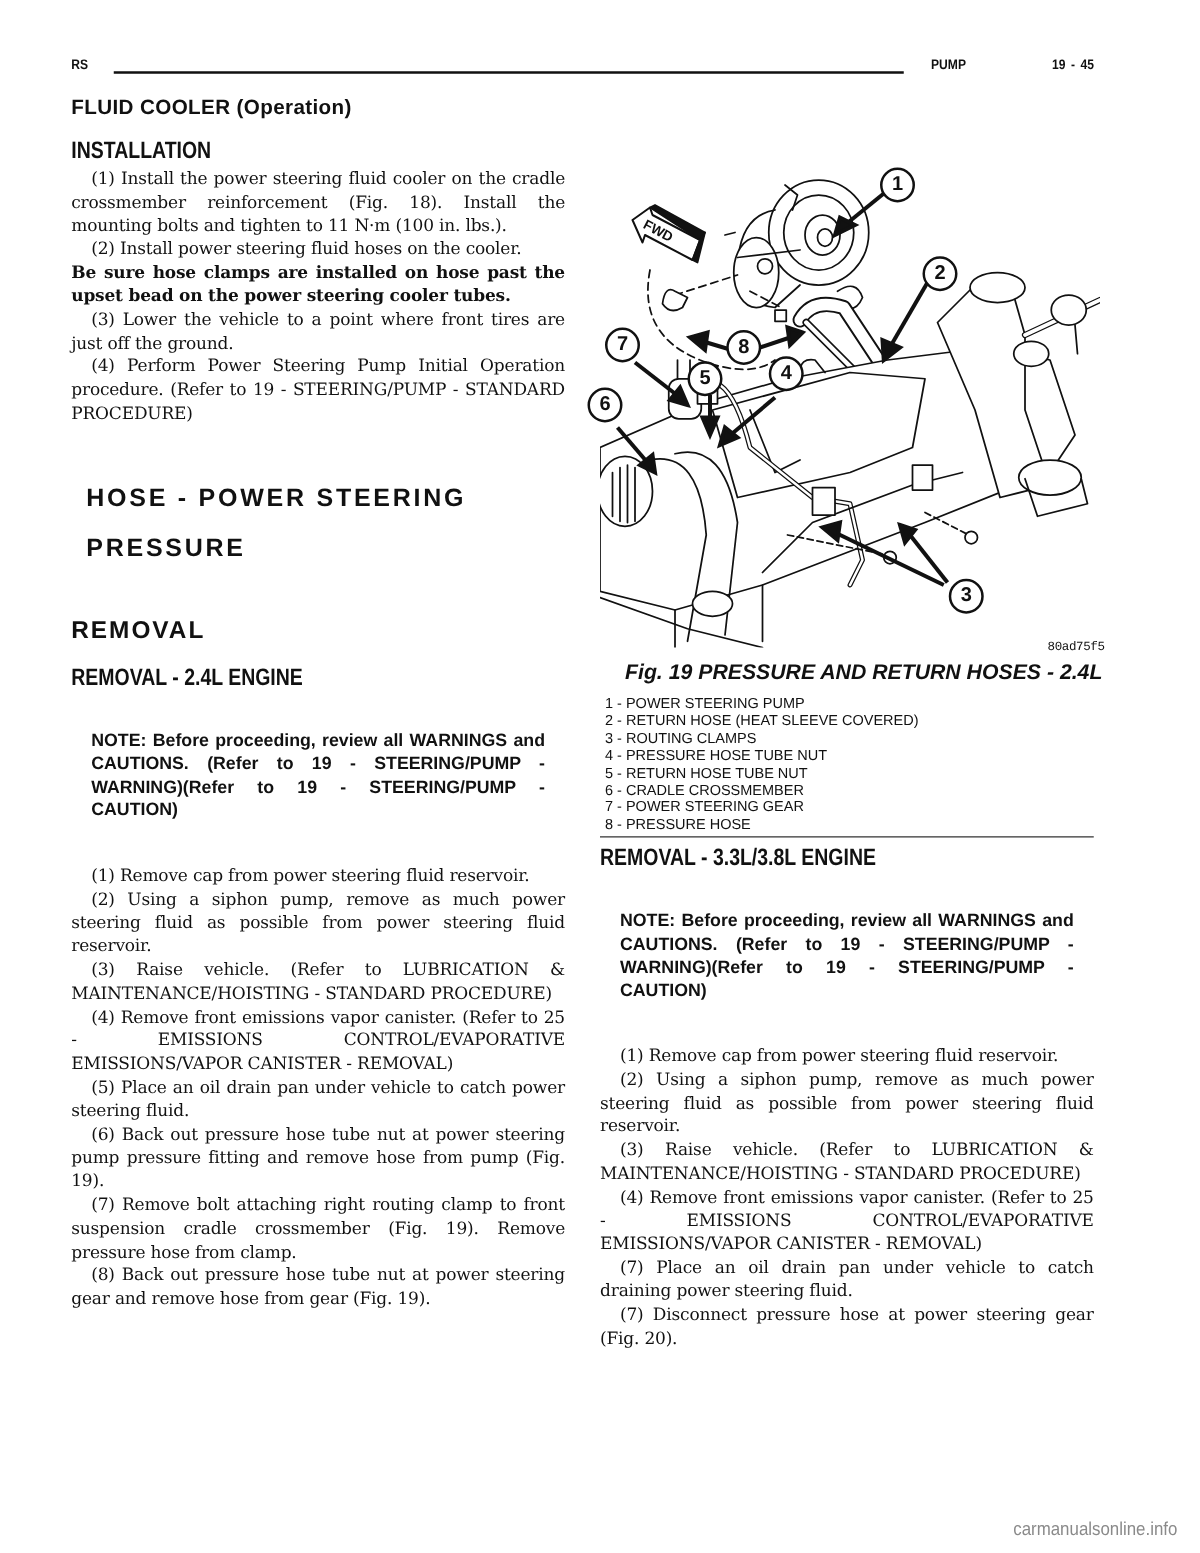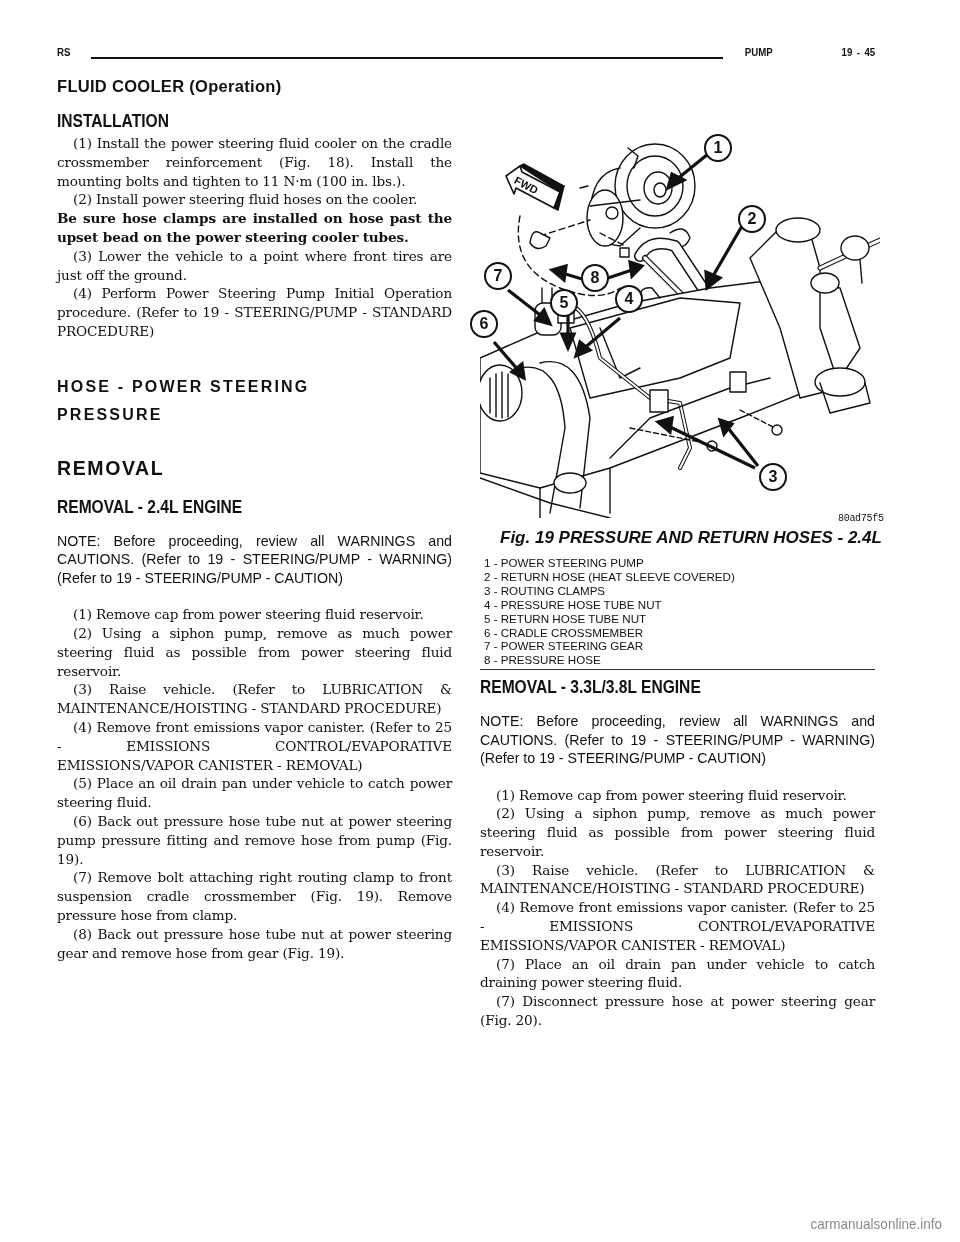--- a/index.html
+++ b/index.html
@@ -13,27 +13,27 @@
   .hdr .sect { position: absolute; right: 102px; top: 0; transform: scaleX(0.88); transform-origin: right; }
   .hdr .pg { position: absolute; right: 0; top: 0; transform: scaleX(0.88); transform-origin: right; word-spacing: 2px; }
 
   .cont { position: absolute; top: 77px; left: 57px; font-family: "Liberation Sans", sans-serif; font-weight: bold; font-size: 16.5px; letter-spacing: 0.3px; }
 
   .col { position: absolute; width: 395px; }
   .col-left { left: 57px; top: 110px; }
   .col-right { left: 480px; top: 676px; }
 
   .h-cond { font-family: "Liberation Sans", sans-serif; font-weight: bold; font-size: 19px; transform: scaleX(0.82); transform-origin: left; white-space: nowrap; margin: 0; }
-  .h-big { font-family: "Liberation Sans", sans-serif; font-weight: bold; font-size: 16px; letter-spacing: 2.2px; line-height: 28px; margin: 0; }
+  .h-big { font-family: "Liberation Sans", sans-serif; font-weight: bold; font-size: 20px; letter-spacing: 2.2px; line-height: 28px; margin: 12px; }
   .h-mid { font-family: "Liberation Sans", sans-serif; font-weight: bold; font-size: 19.5px; letter-spacing: 1.6px; margin: 0; }
 
   .p { font-family: "DejaVu Serif", serif; font-size: 13.6px; line-height: 18.8px; text-align: justify; margin: 0; letter-spacing: -0.15px; }
   .p.ind { text-indent: 16px; }
   .p.bold { font-weight: bold; }
-  .note { font-family: "Liberation Sans", sans-serif; font-weight: normal; font-size: 14.2px; line-height: 18.5px; text-align: justify; margin: 0; }
+  .note { font-family: "Liberation Sans", sans-serif; font-weight: bold; font-size: 14.2px; line-height: 18.5px; text-align: justify; margin: 16px; }
 
   
   .figure { position: absolute; left: 480px; top: 128px; width: 400px; height: 390px; }
   .figcap { position: absolute; left: 500px; top: 528px; font-family: "Liberation Sans", sans-serif; font-weight: bold; font-style: italic; font-size: 17px; white-space: nowrap; }
   .legend { position: absolute; left: 484px; top: 556px; font-family: "Liberation Sans", sans-serif; font-size: 11.6px; line-height: 13.9px; }
   .legend-rule { position: absolute; left: 480px; top: 669px; width: 395px; height: 1px; background: #333; }
   .figcode { position: absolute; left: 838px; top: 513px; font-family: Liberation Mono, monospace; font-size: 10px; letter-spacing: -0.3px; }
 
   .watermark { position: absolute; right: 18px; bottom: 10px; font-family: "Liberation Sans", sans-serif; font-size: 15px; color: #8a8a8a; transform: scaleX(0.9); transform-origin: right; }
 </style>

